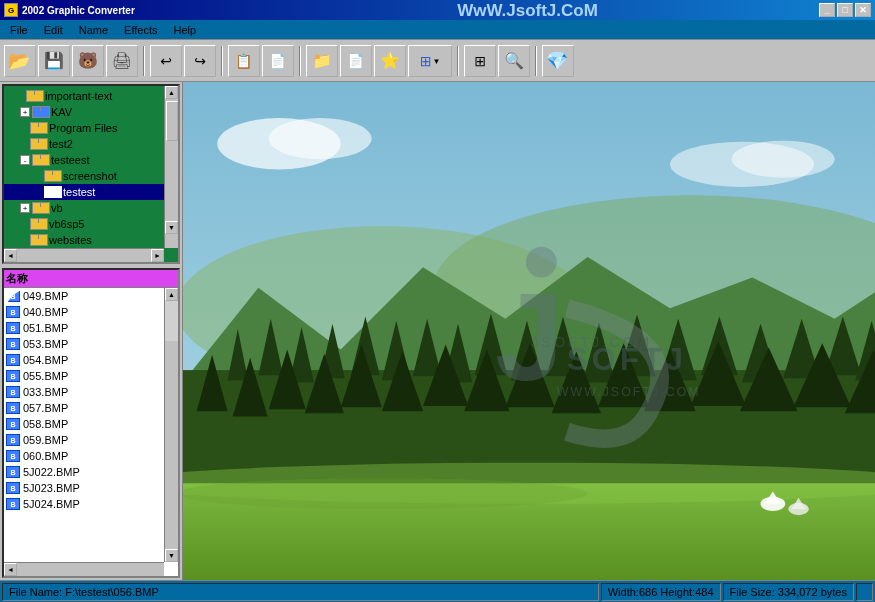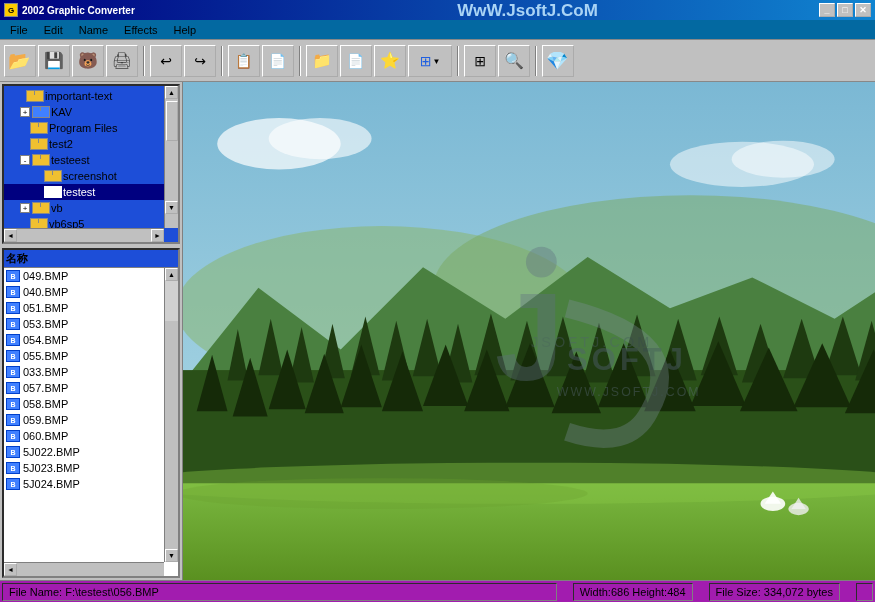--- a/index.html
+++ b/index.html
@@ -115,22 +115,22 @@
     .left-panel {
       width: 183px;
       background: #c0c0c0;
       border-right: 1px solid #808080;
       display: flex;
       flex-direction: column;
     }
 
     
     .file-tree {
-      height: 160px;
-      background: #1d4ed8;
+      height: 180px;
+      background: #15803d;
       border: 2px inset #808080;
       margin: 2px;
       overflow: hidden;
       position: relative;
     }
     .tree-scrollbar {
       position: absolute;
       right: 0;
       top: 0;
       bottom: 14px;
@@ -227,33 +227,34 @@
     
     .file-list-panel {
       flex: 1;
       background: white;
       border: 2px inset #808080;
       margin: 2px;
       overflow: hidden;
       position: relative;
     }
     .file-list-header {
-      background: #1d4ed8;
+      background: #d946ef;
       height: 18px;
       display: flex;
       align-items: center;
       border-bottom: 1px solid #808080;
       padding: 0 2px;
       font-size: 11px;
       font-weight: bold;
     }
     .file-list-content {
       overflow-y: auto;
       height: calc(100% - 18px - 14px);
       scrollbar-width: thin;
+      border-radius: 28px;
     }
     .file-list-item {
       display: flex;
       align-items: center;
       height: 16px;
       padding: 0 2px;
       cursor: pointer;
       font-size: 11px;
       white-space: nowrap;
     }
@@ -305,26 +306,26 @@
     .image-area {
       flex: 1;
       position: relative;
       overflow: hidden;
       background: #808080;
     }
 
     
     .status-bar {
       height: 22px;
-      background: #a21caf;
+      background: #0369a1;
       border-top: 1px solid #808080;
       display: flex;
       align-items: center;
       padding: 0 2px;
-      gap: 16px;
+      gap: 2px;
       font-size: 11px;
     }
     .status-section {
       border: 1px inset #808080;
       padding: 1px 6px;
       height: 18px;
       display: flex;
       align-items: center;
     }
     .status-section-wide { flex: 1; }

